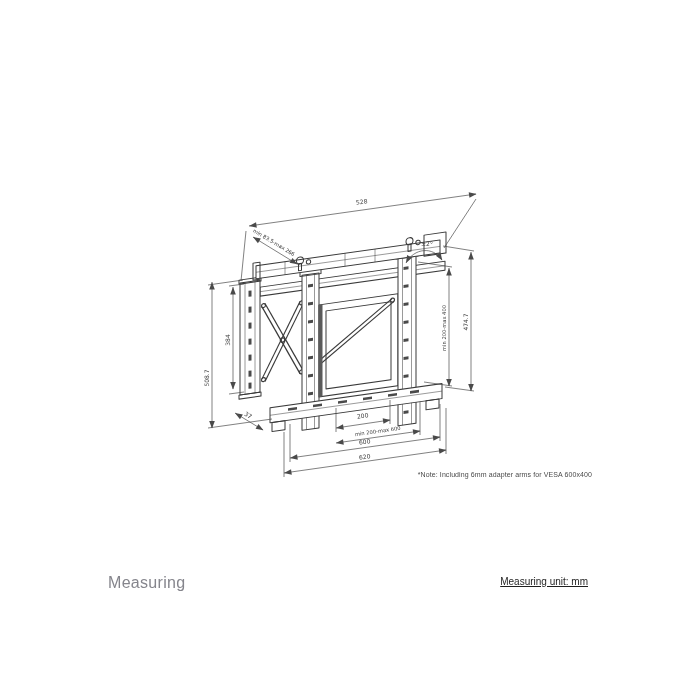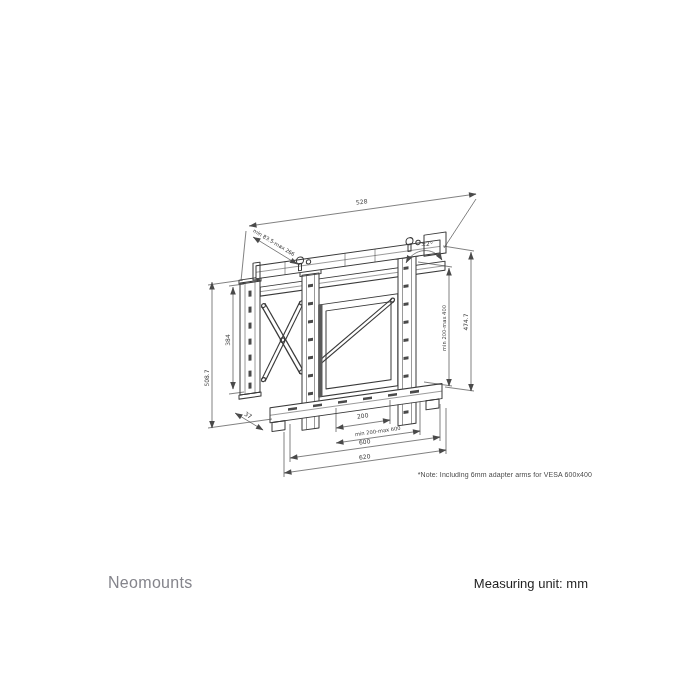--- a/index.html
+++ b/index.html
@@ -21,21 +21,21 @@
     font-size:7px;color:#4a4a4a;text-align:right;
     letter-spacing:0.1px;
   }
   .brand{
     position:absolute;left:108px;top:574px;
     font-size:16px;font-weight:500;color:#85858c;
     letter-spacing:0.3px;
   }
   .unit{
     position:absolute;right:112px;top:576px;
-    font-size:13px;font-weight:500;color:#1f1f1f;
+    font-size:10px;font-weight:500;color:#1f1f1f;text-decoration:underline;
   }
 </style>
 </head>
 <body>
 
 <div class="stage">
 
 <svg width="700" height="700" viewBox="0 0 700 700">
   <defs>
     <marker id="arrE" markerWidth="9" markerHeight="8" refX="8" refY="4" orient="auto" markerUnits="userSpaceOnUse">
@@ -239,15 +239,15 @@
       <line x1="284" y1="473" x2="446" y2="450" marker-start="url(#arrS)" marker-end="url(#arrE)"></line>
       <line x1="284" y1="432" x2="284" y2="477"></line>
       <line x1="446" y1="408" x2="446" y2="454"></line>
       <text class="dim-label" x="365" y="459" text-anchor="middle" stroke="none" transform="rotate(-8 365 459)">620</text>
     </g>
   </g>
 </svg>
 
   <div class="note">*Note: Including 6mm adapter arms for VESA 600x400</div>
 
-  <div class="brand">Neomounts</div>
+  <div class="brand">Measuring</div>
   <div class="unit">Measuring unit: mm</div>
 </div>
 
 </body></html>

